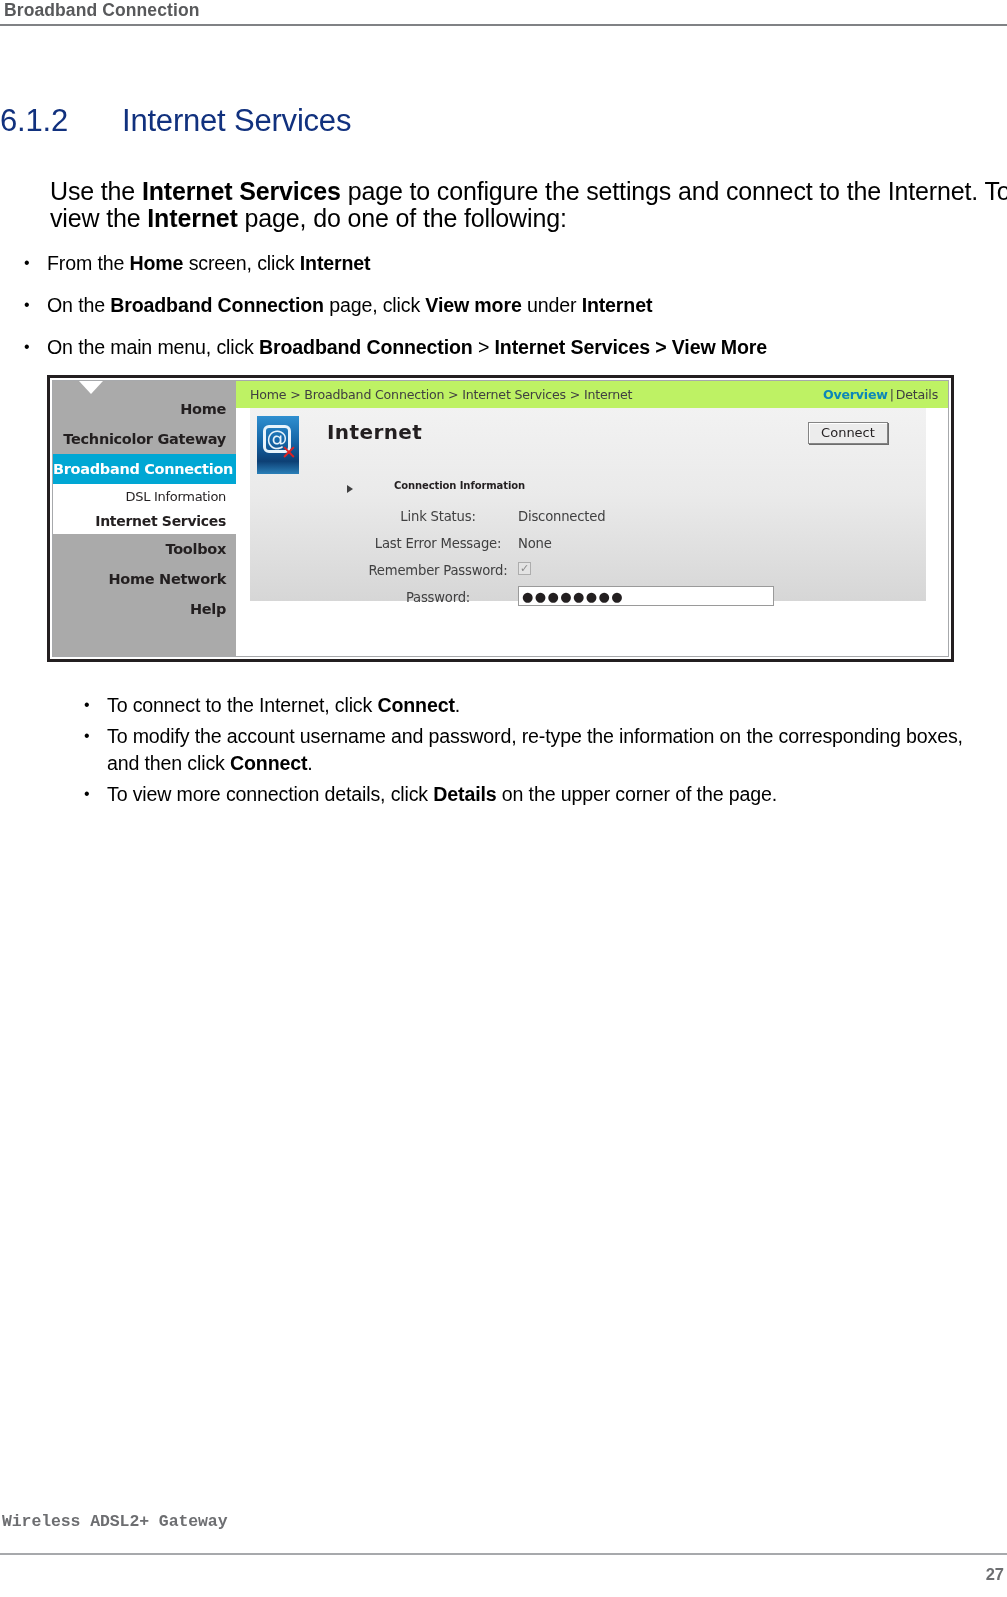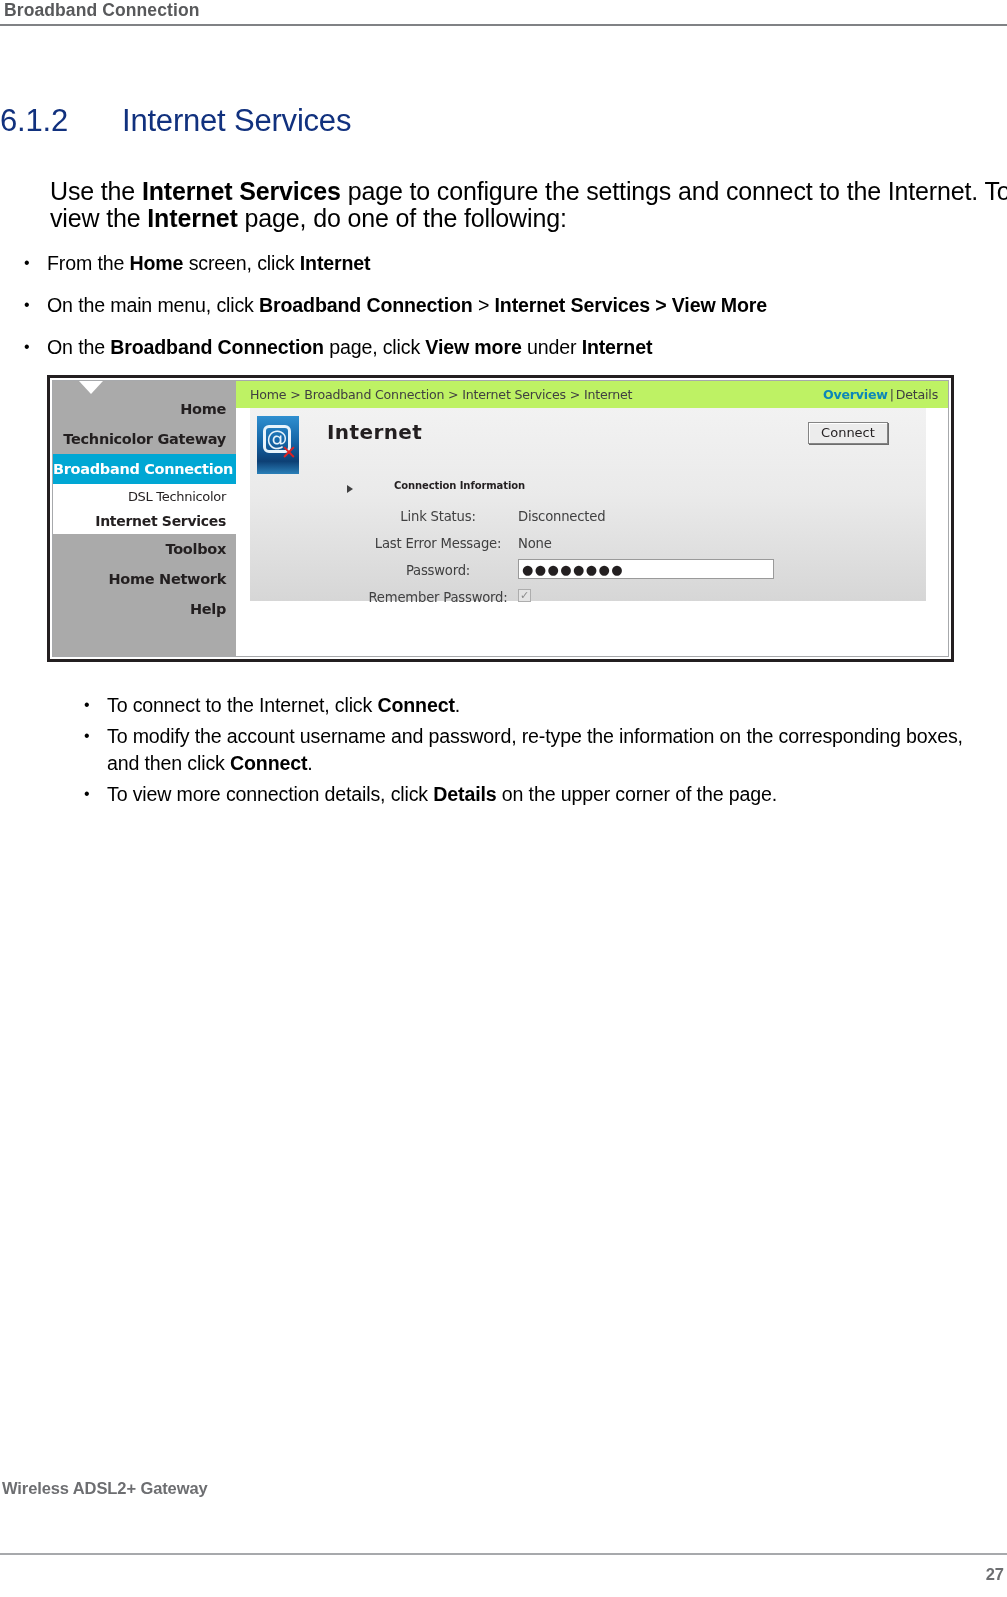--- a/index.html
+++ b/index.html
@@ -330,26 +330,27 @@
   
   .page-footer-rule {
     position: absolute;
     left: 0; top: 1553px;
     width: 1007px;
     height: 2px;
     background: #a7a9ac;
   }
   .page-footer-left {
     position: absolute;
-    left: 2px; top: 1479px;
+    left: 2px; top: 1512px;
     font-size: 16.5px;
     font-weight: bold;
     color: #6d6e71;
     white-space: nowrap;
     letter-spacing: -0.1px;
+    font-family: Liberation Mono, monospace;
   }
   .page-footer-right {
     position: absolute;
     right: 3px; top: 1565px;
     font-size: 16.5px;
     font-weight: bold;
     color: #6d6e71;
     white-space: nowrap;
   }
 </style>
@@ -367,37 +368,37 @@
 
 <div class="intro">
   <span>Use the </span><b>Internet Services</b><span> page to configure the settings and connect to the Internet. To view the </span><b>Internet</b><span> page, do one of the following:</span>
 </div>
 
 <ul class="bullets" id="bullets-top">
   <li>
     <span>From the </span><b>Home</b><span> screen, click </span><b>Internet</b><span></span>
   </li>
   <li>
+    <span>On the </span><b>Broadband Connection</b><span> page, click </span><b>View more</b><span> under </span><b>Internet</b><span></span>
+  </li>
+  <li>
     <span>On the main menu, click </span><b>Broadband Connection</b><span> &gt; </span><b>Internet Services &gt; View More</b><span></span>
-  </li>
-  <li>
-    <span>On the </span><b>Broadband Connection</b><span> page, click </span><b>View more</b><span> under </span><b>Internet</b><span></span>
   </li>
 </ul>
 
 <div class="shot">
   <div class="shot-inner">
 
     <div class="rsidebar">
       <div class="rsidebar-notch"></div>
       <div class="rnav">
         <div class="rnav-item">Home</div>
         <div class="rnav-item">Technicolor Gateway</div>
         <div class="rnav-item active">Broadband Connection</div>
-        <div class="rnav-sub">DSL Technicolor</div>
+        <div class="rnav-sub">DSL Information</div>
         <div class="rnav-sub current">Internet Services</div>
         <div class="rnav-item">Toolbox</div>
         <div class="rnav-item">Home Network</div>
         <div class="rnav-item">Help</div>
       </div>
     </div>
 
     <div class="rcrumbbar">
       <div class="rcrumb">Home &gt; Broadband Connection &gt; Internet Services &gt; Internet</div>
       <div class="rlinks">
@@ -419,27 +420,27 @@
       <div class="rform">
         <div class="rrow">
           <div class="rlabel">Link Status:</div>
           <div class="rvalue">Disconnected</div>
         </div>
         <div class="rrow">
           <div class="rlabel">Last Error Message:</div>
           <div class="rvalue">None</div>
         </div>
         <div class="rrow">
+          <div class="rlabel">Remember Password:</div>
+          <div class="rcheck">✓</div>
+        </div>
+        <div class="rrow">
           <div class="rlabel">Password:</div>
           <div class="rinput pw">●●●●●●●●</div>
         </div>
-        <div class="rrow">
-          <div class="rlabel">Remember Password:</div>
-          <div class="rcheck">✓</div>
-        </div>
       </div>
     </div>
 
   </div>
 </div>
 
 <ul class="bullets" id="bullets-bottom">
   <li>
     <span>To connect to the Internet, click </span><b>Connect</b><span>.</span>
   </li>

